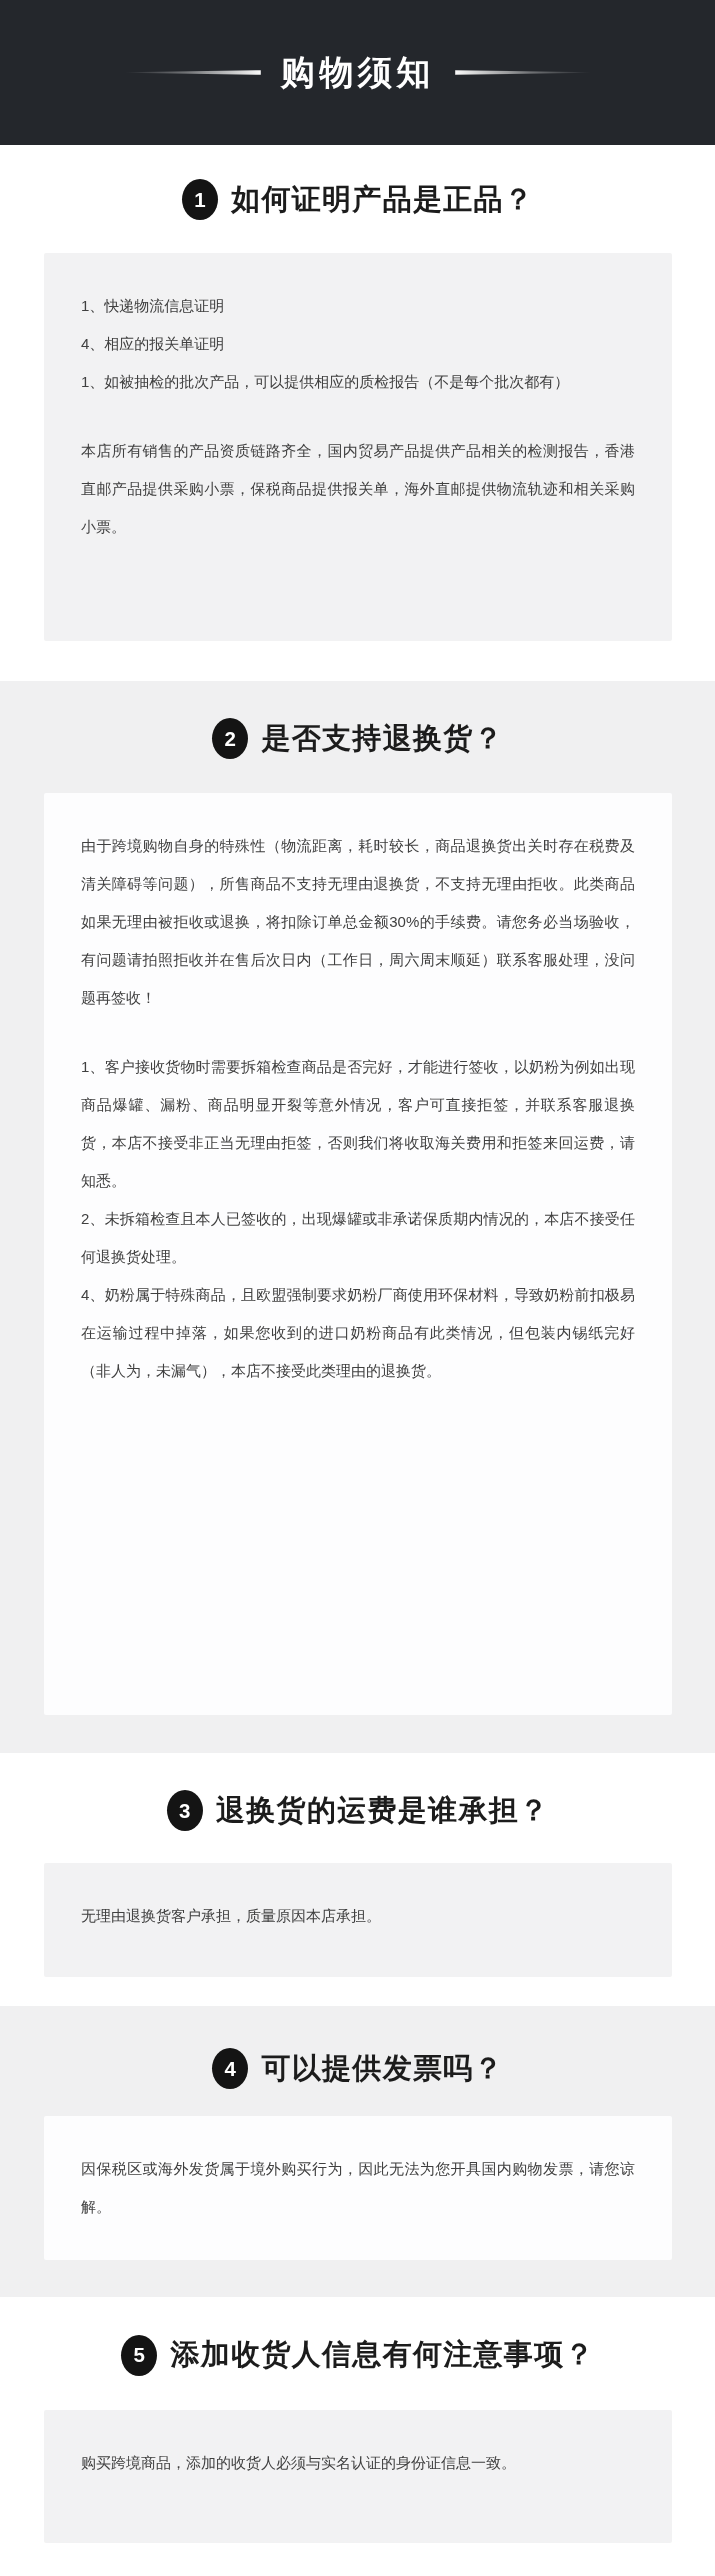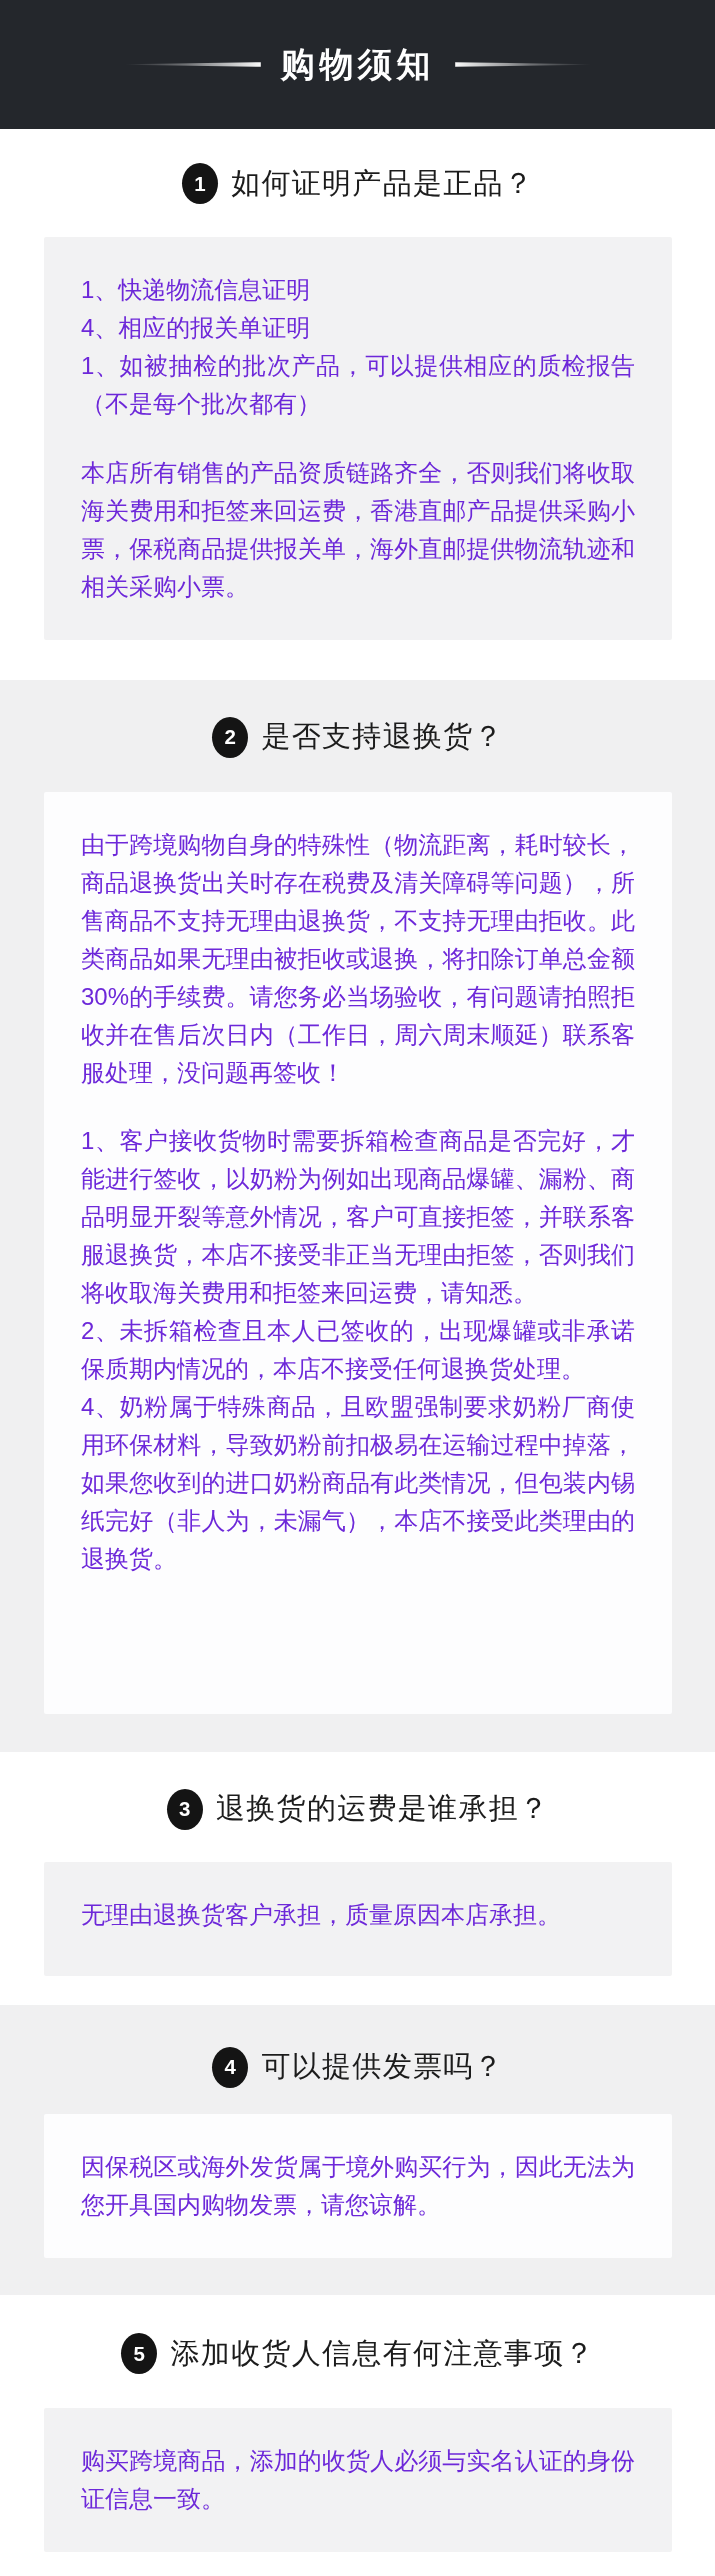--- a/index.html
+++ b/index.html
@@ -10,21 +10,21 @@
     position: relative;
     width: 716px;
     height: 2576px;
     margin: 0 auto;
     background: #ffffff;
     overflow: hidden;
   }
 
   
   .banner {
-    height: 129px;
+    height: 145px;
     background: #24272c;
     display: flex;
     align-items: center;
     justify-content: center;
     gap: 20px;
   }
   .banner-title {
     color: #ffffff;
     font-size: 34px;
     font-weight: 700;
@@ -60,34 +60,34 @@
     color: #ffffff;
     font-size: 20.5px;
     font-weight: 700;
     display: flex;
     align-items: center;
     justify-content: center;
     flex: 0 0 auto;
   }
   .section-title {
     font-size: 29px;
-    font-weight: 400;
+    font-weight: 700;
     color: #1c1c1c;
     letter-spacing: 1.3px;
     white-space: nowrap;
   }
 
   
   .box {
     width: 628px;
     margin: 0 auto;
     padding: 34px 37px;
-    font-size: 24px;
+    font-size: 15px;
     line-height: 38px;
-    color: #6d28d9;
+    color: #404040;
     border-radius: 2px;
     text-align: justify;
   }
   .box-gray  { background: #f2f2f3; }
   .box-white { background: #fdfdfe; }
 
   .band { background: #f0f0f1; }
 
   .para { margin: 0; }
   .gap-after { margin-bottom: 30.5px; }
@@ -126,21 +126,21 @@
 
   <div id="section-1">
     <div class="section-head">
       <div class="badge">1</div>
       <div class="section-title">如何证明产品是正品？</div>
     </div>
     <div class="box box-gray">
       <div class="para">1、快递物流信息证明</div>
       <div class="para">4、相应的报关单证明</div>
       <div class="para gap-after">1、如被抽检的批次产品，可以提供相应的质检报告（不是每个批次都有）</div>
-      <div class="para">本店所有销售的产品资质链路齐全，否则我们将收取海关费用和拒签来回运费，香港直邮产品提供采购小票，保税商品提供报关单，海外直邮提供物流轨迹和相关采购小票。</div>
+      <div class="para">本店所有销售的产品资质链路齐全，国内贸易产品提供产品相关的检测报告，香港直邮产品提供采购小票，保税商品提供报关单，海外直邮提供物流轨迹和相关采购小票。</div>
     </div>
   </div>
 
   <div id="section-2" class="band">
     <div class="section-head">
       <div class="badge">2</div>
       <div class="section-title">是否支持退换货？</div>
     </div>
     <div class="box box-white">
       <div class="para gap-after">由于跨境购物自身的特殊性（物流距离，耗时较长，商品退换货出关时存在税费及清关障碍等问题），所售商品不支持无理由退换货，不支持无理由拒收。此类商品如果无理由被拒收或退换，将扣除订单总金额30%的手续费。请您务必当场验收，有问题请拍照拒收并在售后次日内（工作日，周六周末顺延）联系客服处理，没问题再签收！</div>

